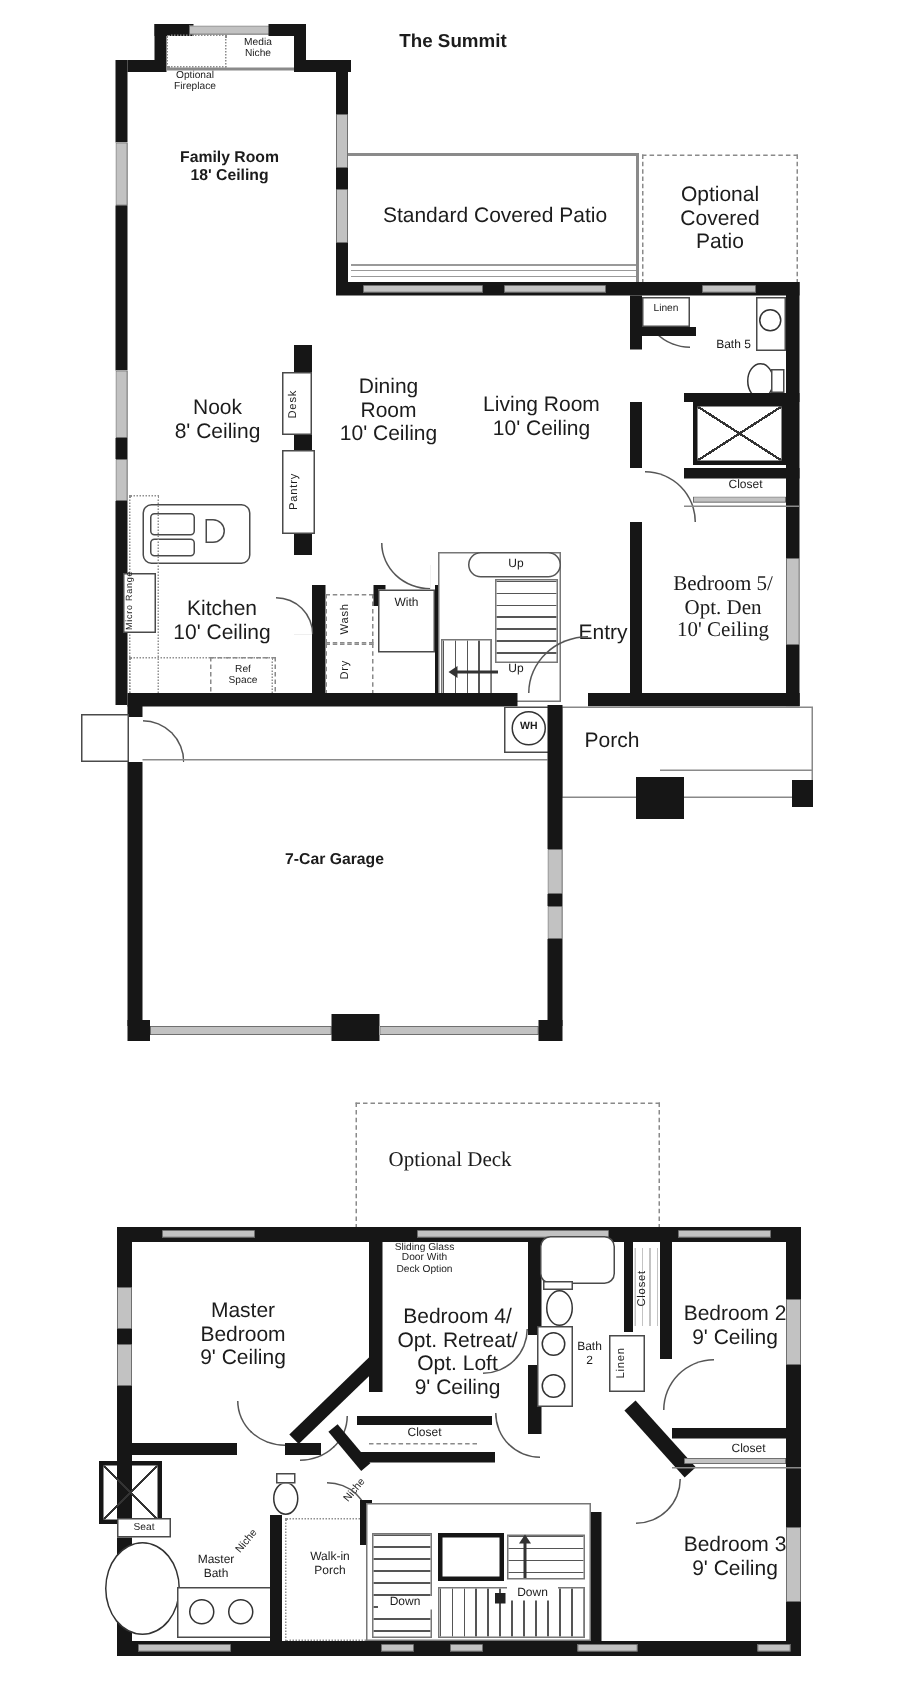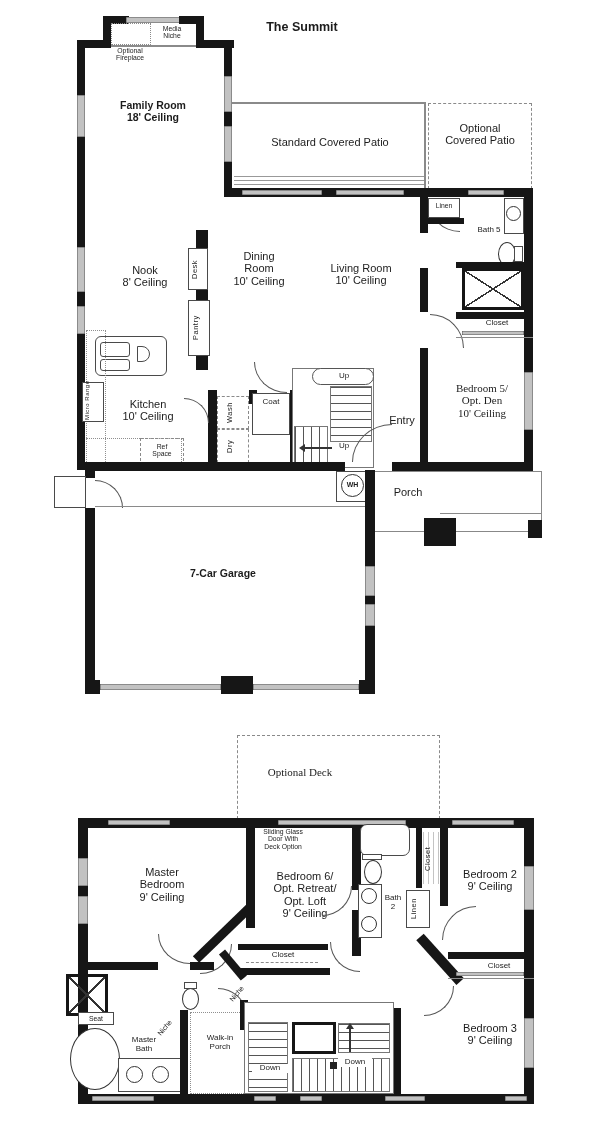--- a/index.html
+++ b/index.html
@@ -5,21 +5,21 @@
   html,body{margin:0;padding:0;background:#ffffff;}
   .plan{position:relative;width:600px;height:1131px;background:#fff;overflow:hidden;
         font-family:"Liberation Sans",sans-serif;color:#1a1a1a;}
   .plan *{position:absolute;box-sizing:border-box;}
   .w{background:#161616;}
   .g{background:#c2c2c2;box-shadow:inset 0 0 0 0.5px #555;}
   .ln{background:#8a8a8a;}
   .tl{border:1px solid #4a4a4a;background:#fff;}
   .dash{border:1.4px dashed #8a8a8a;}
   .dot{border:1.2px dotted #8f8f8f;}
-  .lbl{font-size:11px;line-height:1.12;text-align:center;white-space:pre-line;color:#1c1c1c;}
+  .lbl{font-size:14px;line-height:1.12;text-align:center;white-space:pre-line;color:#1c1c1c;}
   .big{font-size:10.5px;font-weight:600;}
   .sm{font-size:8px;}
   .xs{font-size:6.8px;line-height:1.1;}
   .title{font-size:12.5px;font-weight:bold;}
   .v{writing-mode:vertical-rl;transform:rotate(180deg);font-size:7.5px;letter-spacing:0.5px;
      text-align:center;white-space:nowrap;}
   .rot{transform:rotate(-50deg);font-size:7px;white-space:nowrap;}
   .arcTL{border-top:1.3px solid #555;border-left:1.3px solid #555;border-top-left-radius:100% 100%;}
   .arcTR{border-top:1.3px solid #555;border-right:1.3px solid #555;border-top-right-radius:100% 100%;}
   .arcBL{border-bottom:1.3px solid #555;border-left:1.3px solid #555;border-bottom-left-radius:100% 100%;}
@@ -153,21 +153,21 @@
 
     <div class="w" style="left:208px;top:390px;width:9px;height:80px;"></div>
     <div class="arcTR" style="left:184px;top:398px;width:25px;height:25px;"></div>
     <div class="dash" style="left:217px;top:396px;width:32px;height:33px;"></div>
     <div class="dash" style="left:217px;top:429px;width:32px;height:34px;"></div>
     <div class="lbl v" style="left:226px;top:400px;width:14px;height:26px;">Wash</div>
     <div class="lbl v" style="left:226px;top:434px;width:14px;height:24px;">Dry</div>
     <div class="w" style="left:249px;top:390px;width:8px;height:14px;"></div>
     <div class="arcBL" style="left:254px;top:362px;width:33px;height:31px;"></div>
     <div class="tl" style="left:252px;top:393px;width:38px;height:42px;"></div>
-    <div class="lbl sm" style="left:254px;top:398px;width:34px;">Coat</div>
+    <div class="lbl sm" style="left:254px;top:398px;width:34px;">With</div>
     <div class="w" style="left:290px;top:390px;width:9px;height:80px;"></div>
 
     <div class="tl" style="left:292px;top:368px;width:82px;height:100px;border-color:#777;"></div>
     <div class="rail" style="left:312px;top:368px;width:62px;height:17px;"></div>
     <div class="lbl sm" style="left:332px;top:372px;width:24px;">Up</div>
     <div class="tread-h" style="left:330px;top:386px;width:42px;height:56px;"></div>
     <div class="tread-v" style="left:294px;top:426px;width:34px;height:40px;"></div>
     <div class="ln" style="left:304px;top:447px;width:28px;height:1.5px;background:#333;"></div>
     <div style="left:299px;top:444px;width:0;height:0;border-right:6px solid #333;border-top:4px solid transparent;border-bottom:4px solid transparent;"></div>
     <div class="lbl sm" style="left:332px;top:442px;width:24px;">Up</div>
@@ -235,21 +235,21 @@
     <div class="g" style="left:385px;top:386px;width:40px;height:5px;"></div>
     <div class="g" style="left:505px;top:386px;width:22px;height:5px;"></div>
 
     <div class="lbl xs" style="left:250px;top:118px;width:66px;">Sliding Glass
 Door With
 Deck Option</div>
 
     <div class="lbl" style="left:126px;top:156px;width:72px;">Master
 Bedroom
 9' Ceiling</div>
-    <div class="lbl" style="left:258px;top:160px;width:94px;">Bedroom 6/
+    <div class="lbl" style="left:258px;top:160px;width:94px;">Bedroom 4/
 Opt. Retreat/
 Opt. Loft
 9' Ceiling</div>
     <div class="lbl" style="left:448px;top:158px;width:84px;">Bedroom 2
 9' Ceiling</div>
     <div class="lbl" style="left:448px;top:312px;width:84px;">Bedroom 3
 9' Ceiling</div>
 
     <div class="w" style="left:246px;top:118px;width:9px;height:100px;"></div>
     <div class="w" style="left:196px;top:245px;width:74px;height:9px;transform:rotate(-44deg);transform-origin:left center;"></div>

